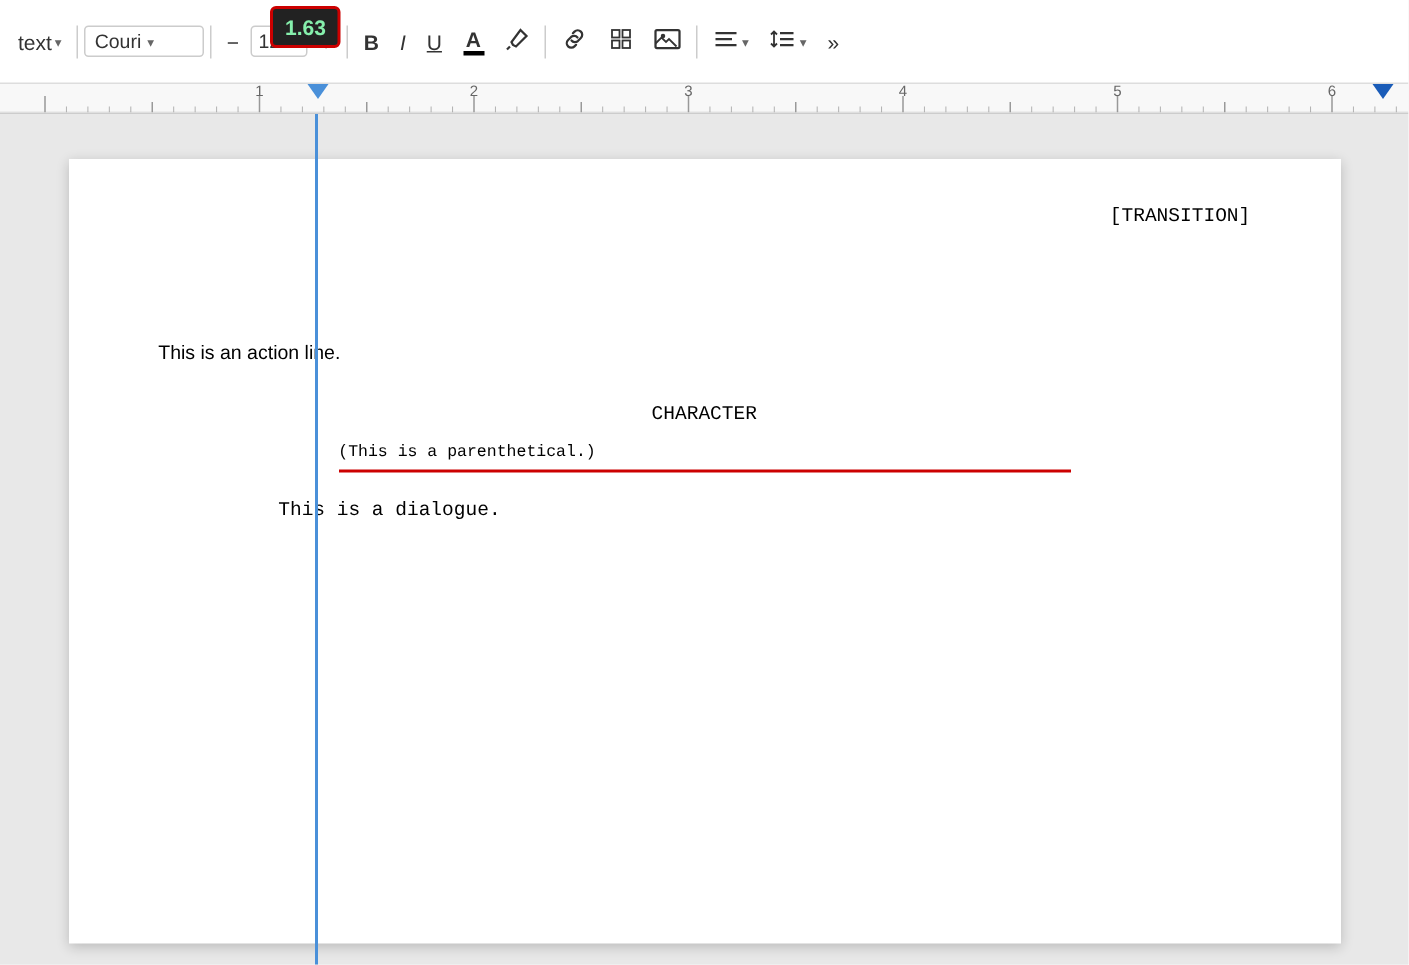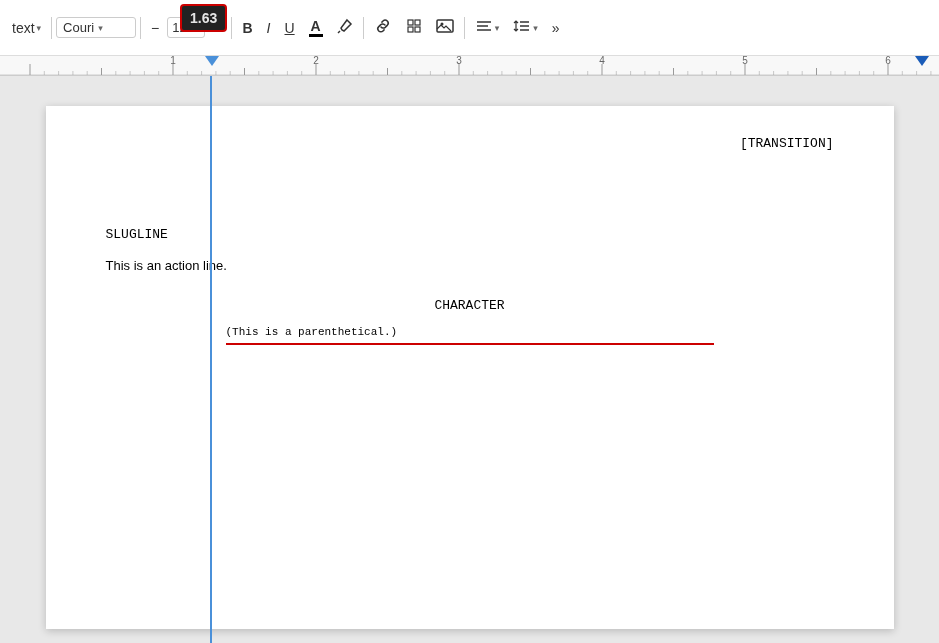--- a/index.html
+++ b/index.html
@@ -54,21 +54,21 @@
     .btn-bold { font-weight: bold; }
     .btn-italic { font-style: italic; }
     .btn-underline { text-decoration: underline; }
 
     
     .position-tooltip {
       position: absolute;
       left: 180px;
       top: 4px;
       background: #222;
-      color: #e5e5e5;
+      color: #86efac;
       font-size: 14px;
       font-weight: bold;
       padding: 4px 8px;
       border-radius: 4px;
       border: 2px solid #cc0000;
       z-index: 100;
     }
 
     
     #ruler {
@@ -410,35 +410,35 @@
 
     
     <div class="screenplay-transition">
       <span>[TRANSITION]</span>
     </div>
 
     
     <div style="height: 40px;"></div>
 
     
-    <div class="screenplay-slugline">
-      <span>SLUGLINE</span>
-    </div>
 
     
     <div class="screenplay-action">
       <span>This is an action line.</span>
     </div>
 
     
     <div class="screenplay-character">
       <span>CHARACTER</span>
     </div>
 
     
     <div class="screenplay-parenthetical" style="border-bottom: 2px solid #cc0000; text-decoration: none; display: inline-block; width: calc(100% - 240px);">
       <span>(This is a parenthetical.)</span>
     </div>
 
     
+    <div class="screenplay-dialogue" style="margin-top: 10px;">
+      <span>This is a dialogue.</span>
+    </div>
 
   </div>
 </div>
 
 </body></html>

